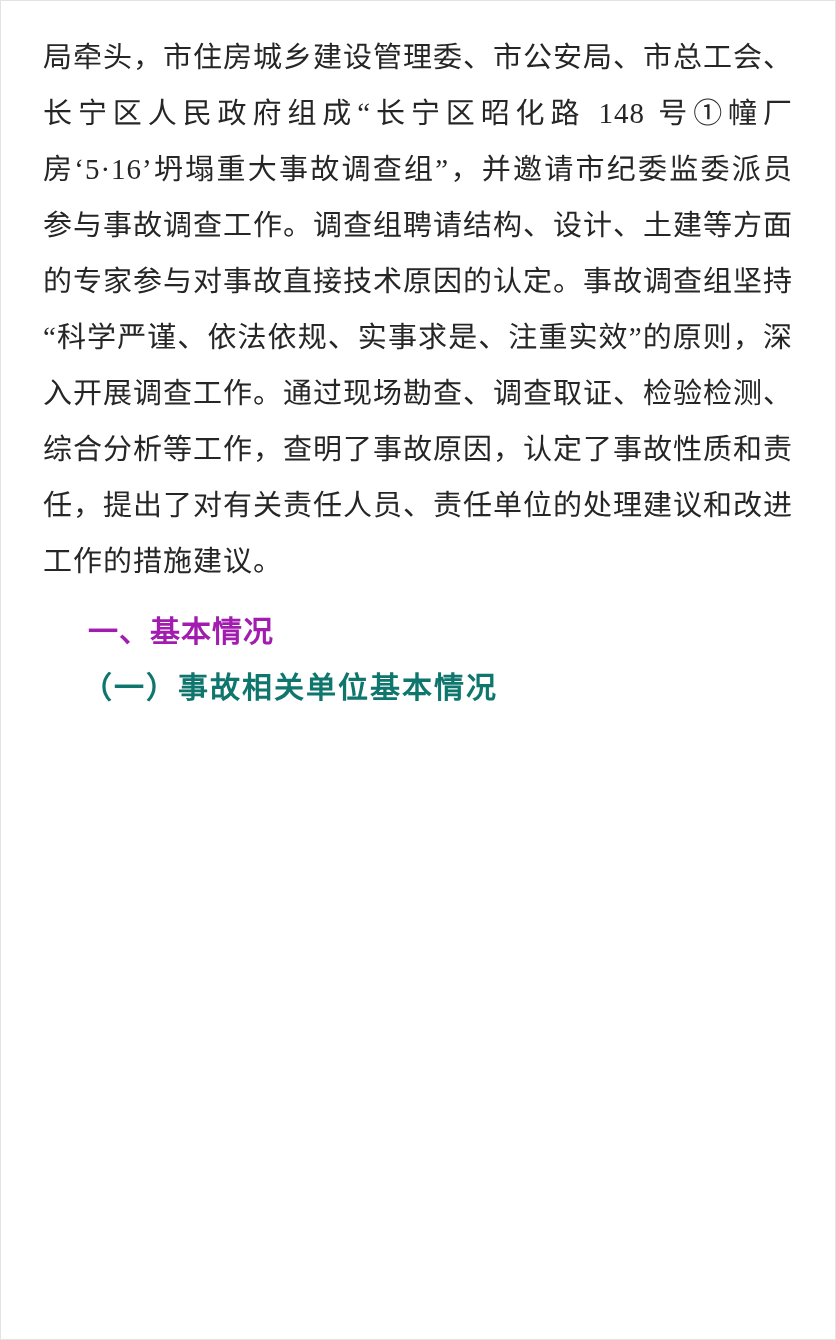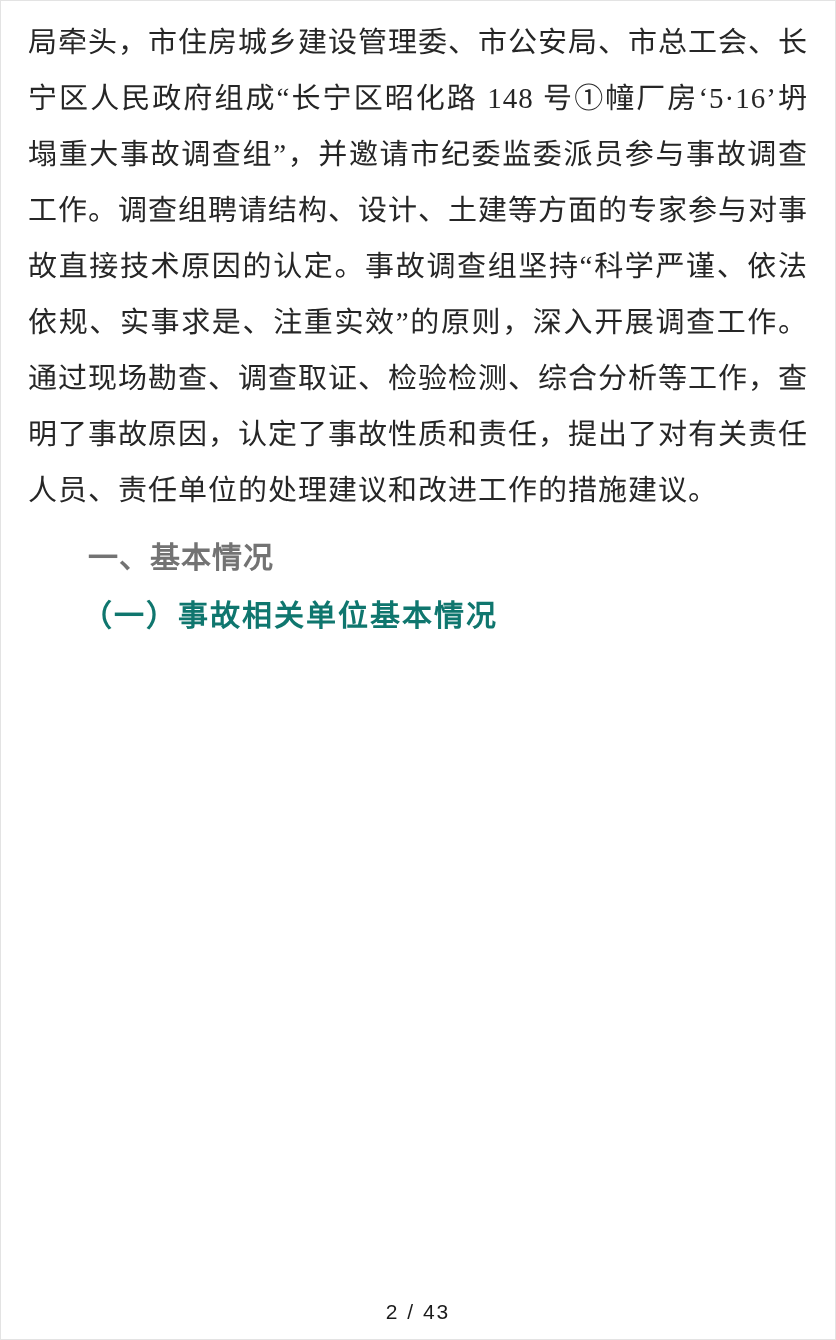--- a/index.html
+++ b/index.html
@@ -20,41 +20,41 @@
     font-family: "Liberation Serif", "DejaVu Serif", serif;
     color: #262626;
   }
   .content {
     position: absolute;
     top: 14px;
     left: 28px;
     right: 28px;
   }
   .body-text {
-    margin: 0;
+    margin: 15px;
     font-size: 29px;
     line-height: 56px;
     letter-spacing: 1px;
     text-align: justify;
     text-justify: inter-ideograph;
     font-weight: 400;
     font-family: Liberation Serif, serif;
   }
   .indent {
     text-indent: 2em;
   }
   .h-level1 {
     margin: 14px 0 0 0;
-    font-family: Liberation Mono, monospace;
+    font-family: Liberation Sans, sans-serif;
     font-size: 30px;
     line-height: 56px;
     font-weight: 700;
     letter-spacing: 1px;
     text-indent: 2em;
-    color: #737373;
+    color: #a21caf;
   }
   .h-level2 {
     margin: 0;
     font-size: 30px;
     line-height: 56px;
     font-weight: 700;
     letter-spacing: 2px;
     text-indent: 1.8em;
     color: #0f766e;
   }
@@ -75,16 +75,13 @@
 </head>
 <body>
 
 <div class="page">
   <div class="content">
     <p class="body-text">局牵头，市住房城乡建设管理委、市公安局、市总工会、长宁区人民政府组成“长宁区昭化路 148 号①幢厂房‘5·16’坍塌重大事故调查组”，并邀请市纪委监委派员参与事故调查工作。调查组聘请结构、设计、土建等方面的专家参与对事故直接技术原因的认定。事故调查组坚持“科学严谨、依法依规、实事求是、注重实效”的原则，深入开展调查工作。通过现场勘查、调查取证、检验检测、综合分析等工作，查明了事故原因，认定了事故性质和责任，提出了对有关责任人员、责任单位的处理建议和改进工作的措施建议。</p>
     <h2 class="h-level1">一、基本情况</h2>
     <h3 class="h-level2">（一）事故相关单位基本情况</h3>
   </div>
 
-  <div class="footer">
-    <span class="page-indicator">2 / 43</span>
-  </div>
 </div>
 
 </body></html>

